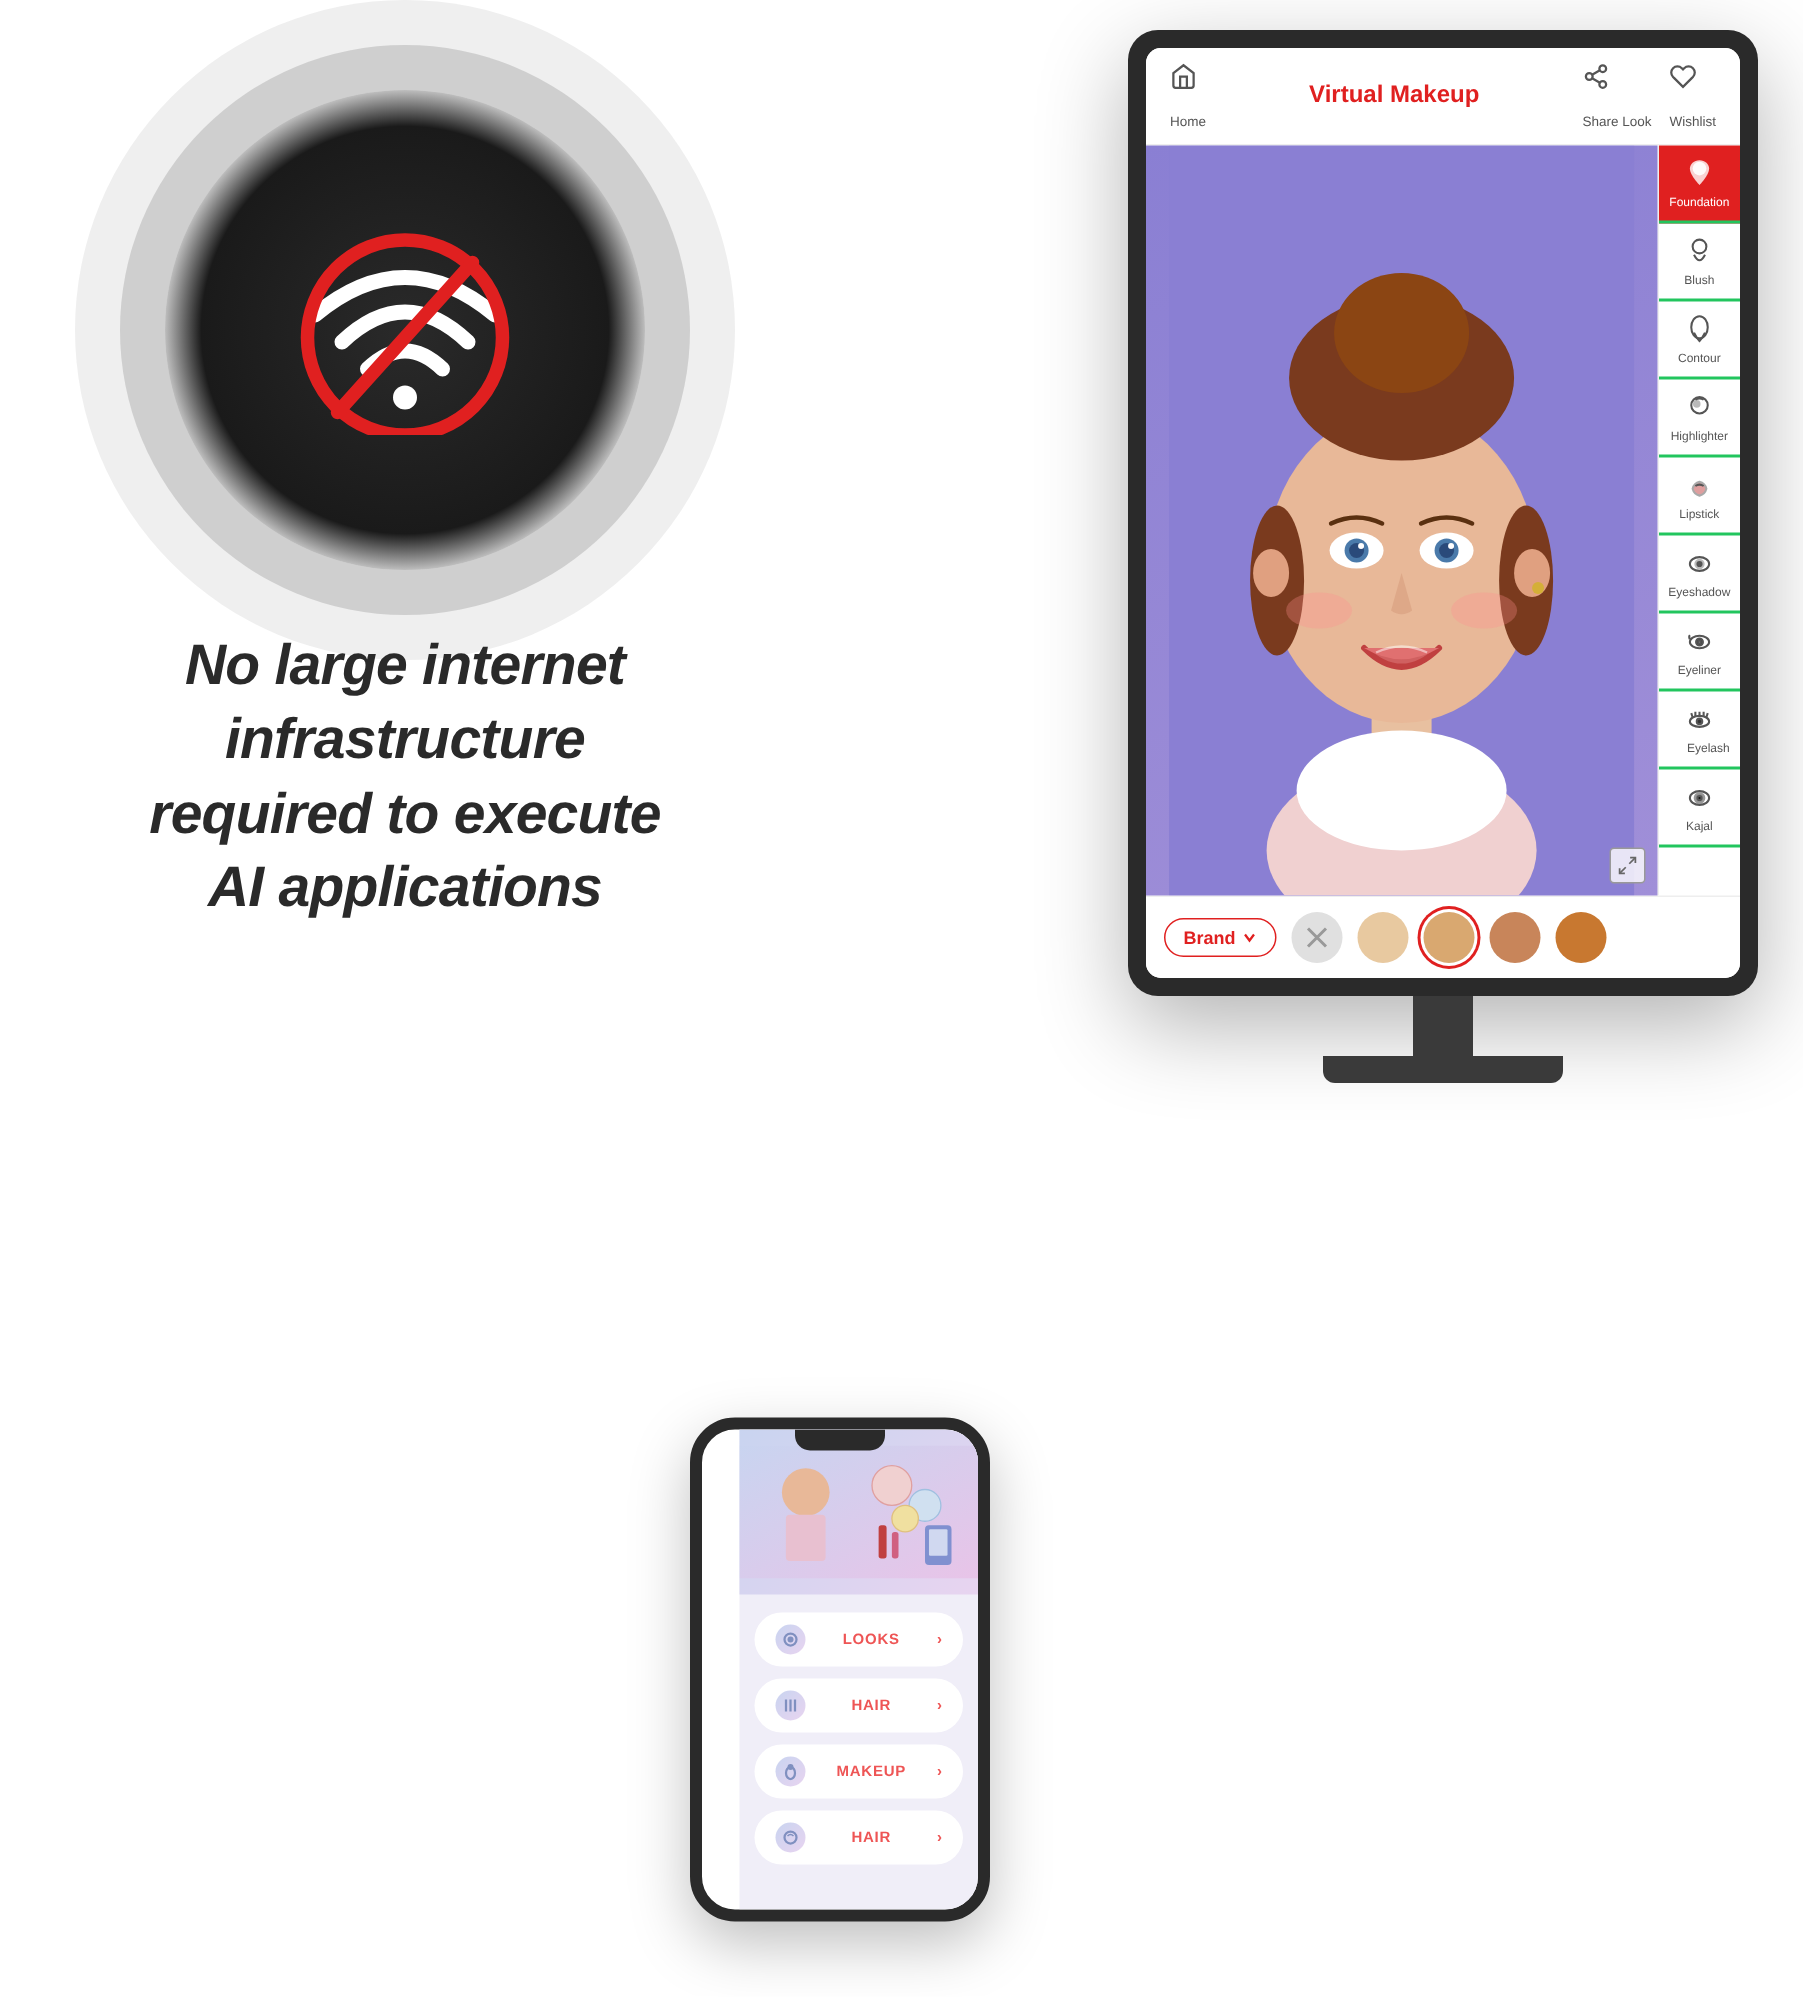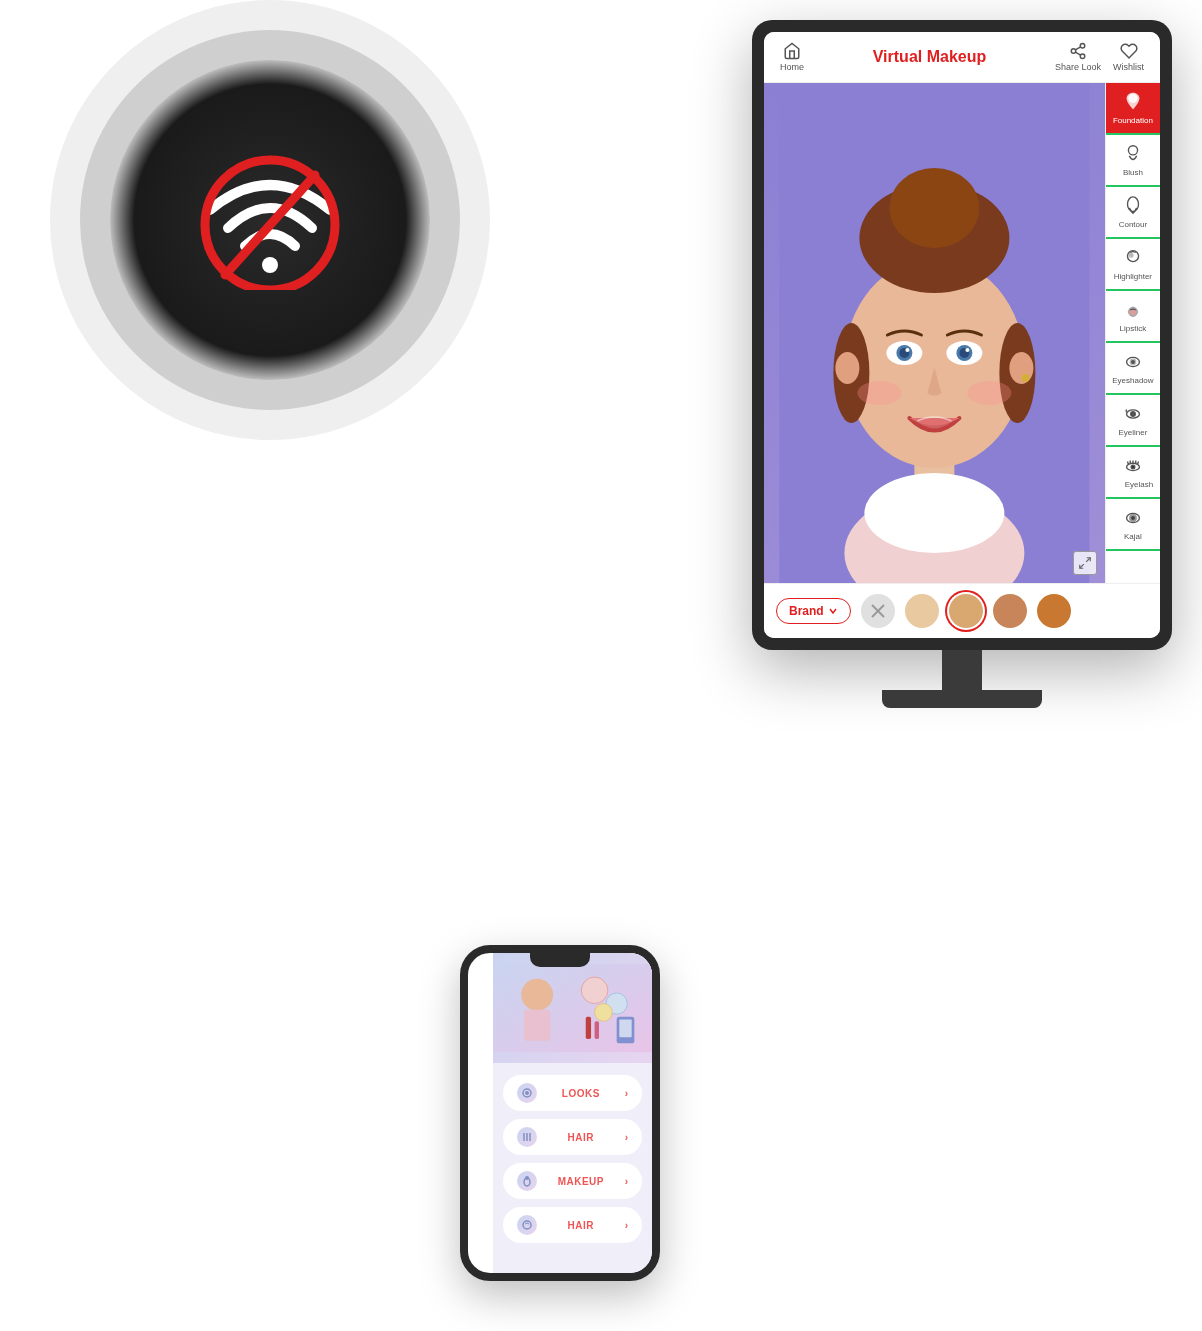--- a/index.html
+++ b/index.html
@@ -84,24 +84,24 @@
       align-items: center;
       justify-content: space-between;
       padding: 10px 16px;
       background: #fff;
       border-bottom: 1px solid #eee;
     }
 
     .app-header-nav {
       display: flex;
       flex-direction: column;
-      align-items: center;
+      align-items: flex-start;
       font-size: 10px;
       color: #555;
-      gap: 2px;
+      gap: 16px;
     }
 
     .app-title {
       font-size: 16px;
       font-weight: 700;
       color: #e02020;
       flex: 1;
       text-align: center;
     }
 
@@ -327,20 +327,25 @@
         <path d="M55 96 Q80 72 105 96" stroke="white" stroke-width="10" fill="none" stroke-linecap="round"></path>
 
         <circle cx="80" cy="115" r="8" fill="white"></circle>
 
         <circle cx="80" cy="75" r="65" stroke="#e02020" stroke-width="9" fill="none"></circle>
 
         <line x1="125" y1="25" x2="35" y2="125" stroke="#e02020" stroke-width="9" stroke-linecap="round"></line>
       </svg>
     </div>
   </div>
+  <div class="no-connection-text">
+    <em>No large internet infrastructure</em><br>
+    <em>required to execute</em><br>
+    <em>AI applications</em>
+  </div>
 </div>
 
 <div class="monitor-wrapper">
   <div class="monitor-frame">
     <div class="monitor-screen">
 
       <div class="app-header">
         <div class="app-header-nav">
           <svg width="18" height="18" viewBox="0 0 24 24" fill="none" stroke="#555" stroke-width="2">
             <path d="M3 9l9-7 9 7v11a2 2 0 01-2 2H5a2 2 0 01-2-2z"></path>

